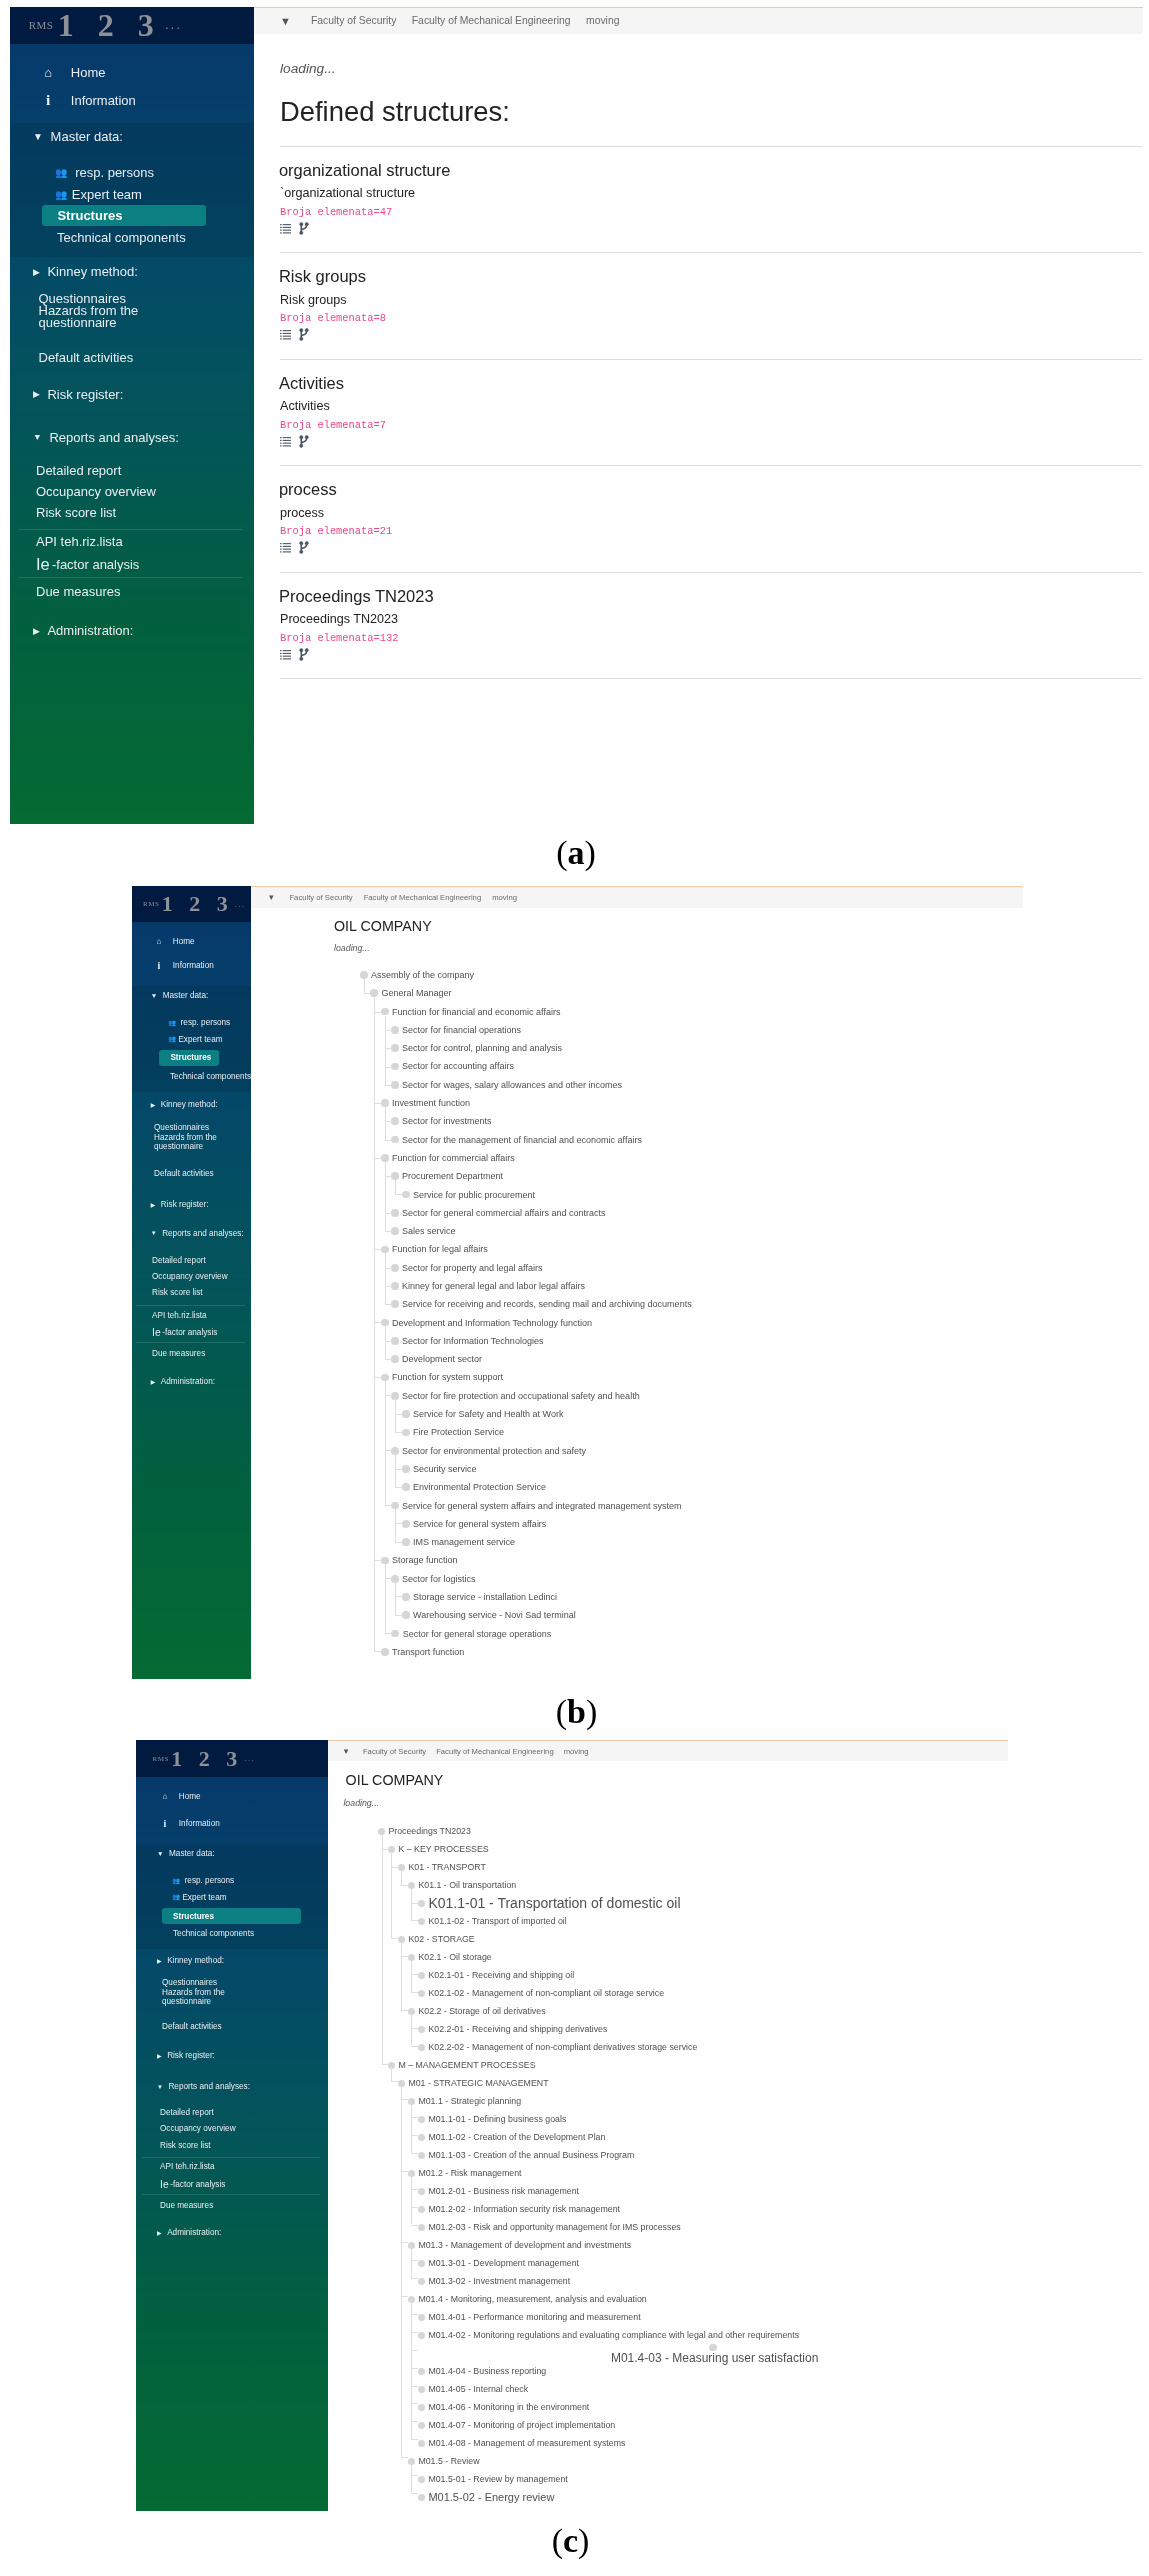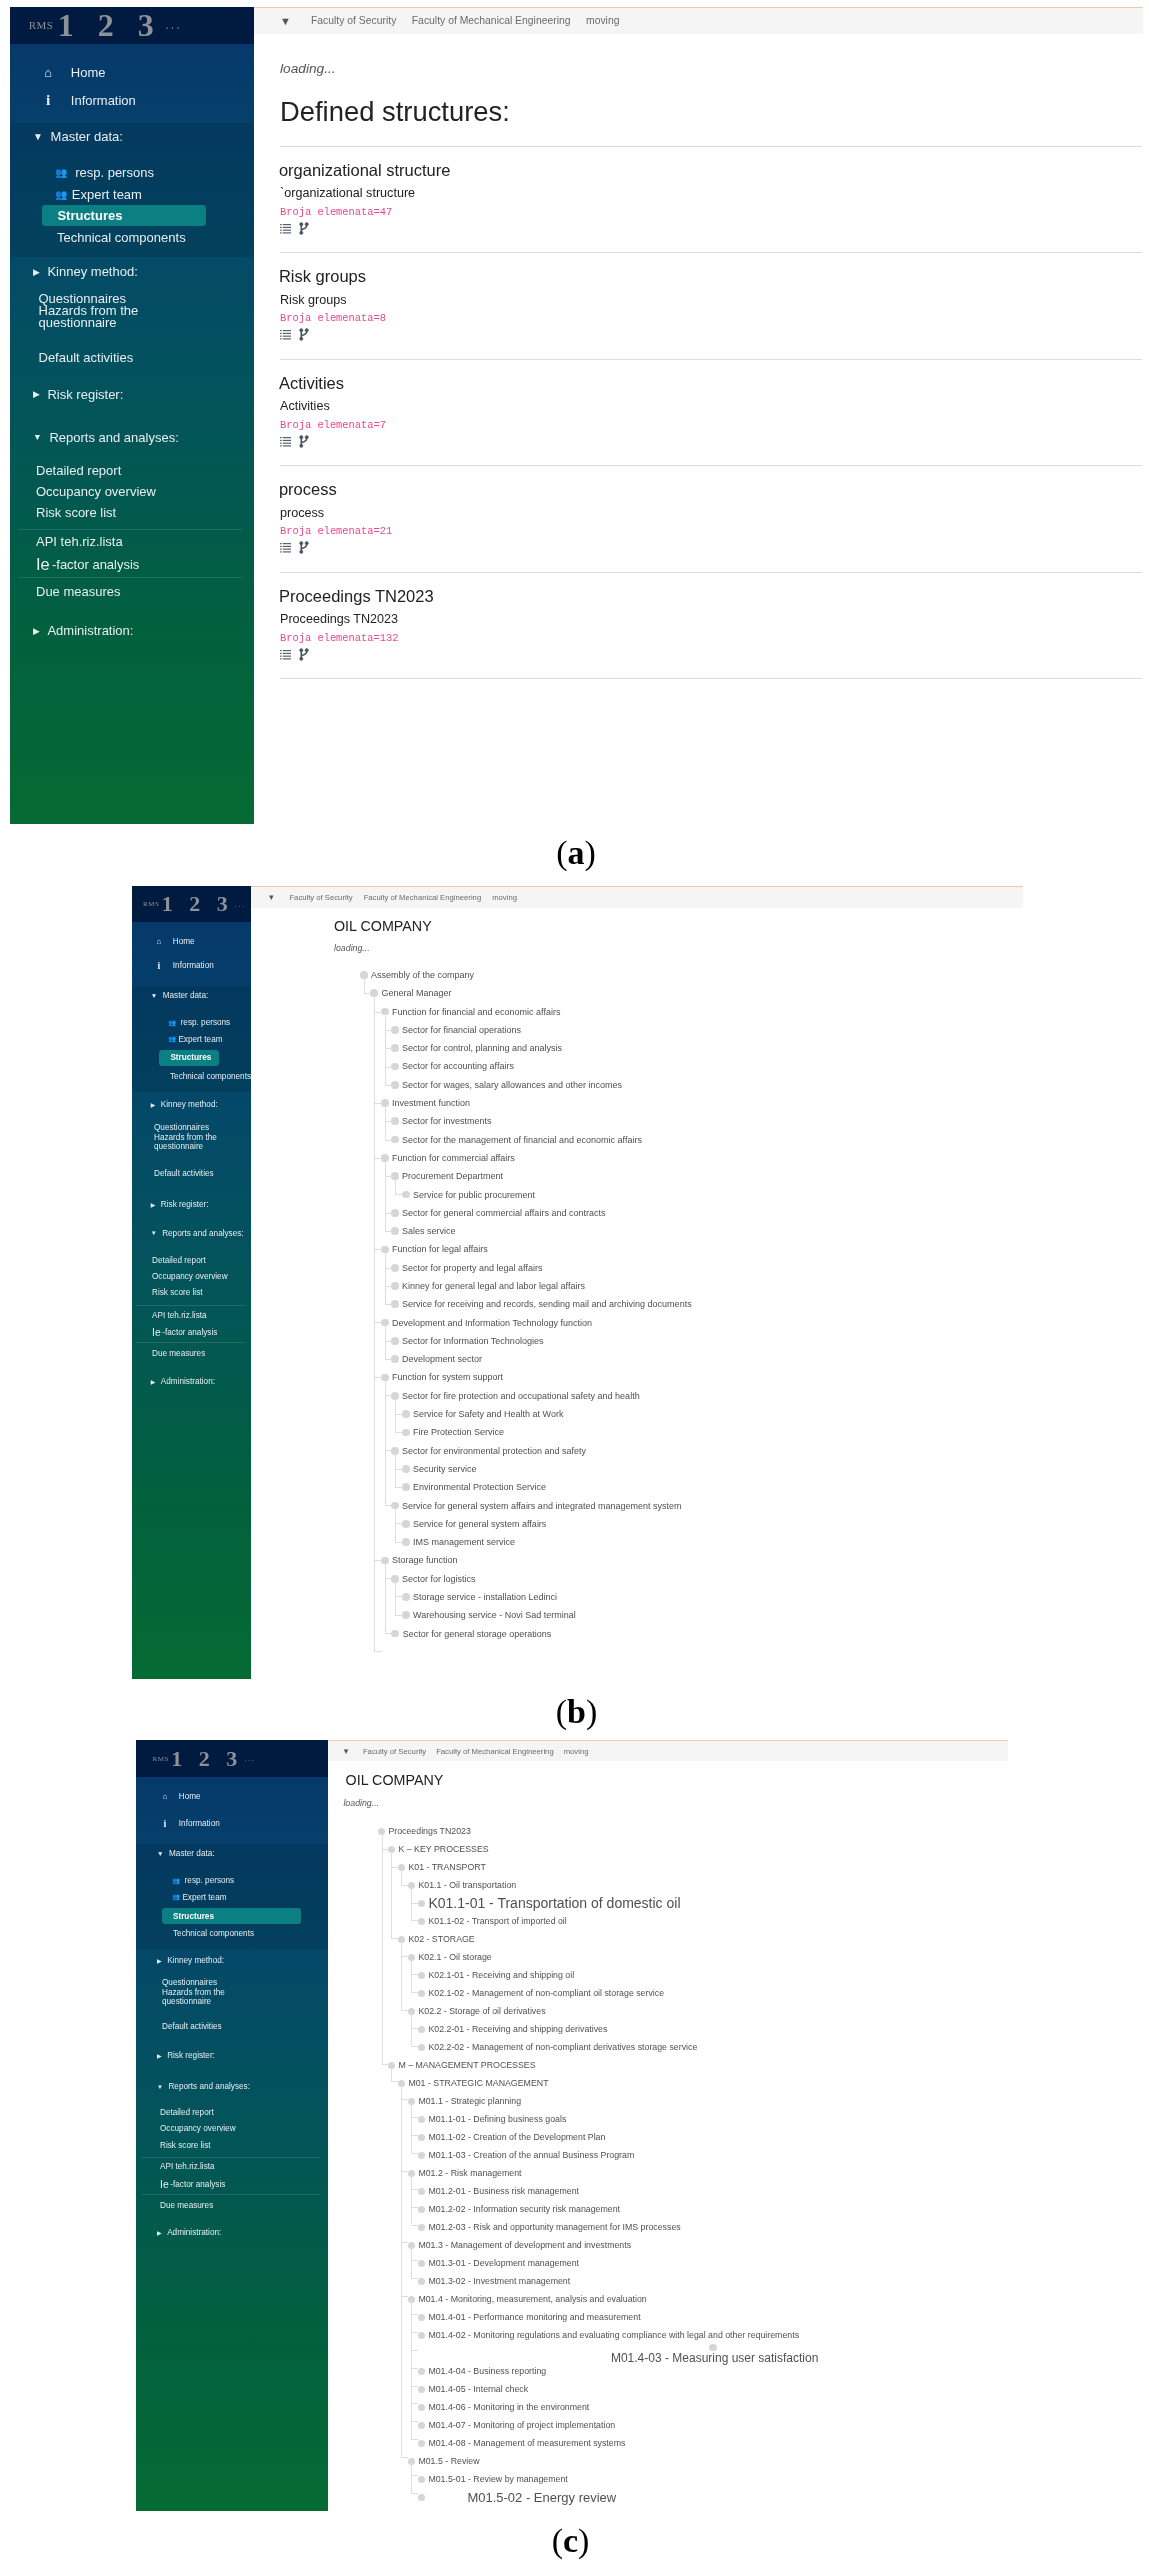--- a/index.html
+++ b/index.html
@@ -508,20 +508,24 @@
           <span class="dot" style="width:7.7px;height:7.7px;"></span>
           <span style="margin-left:3.3px;">Storage service - installation Ledinci</span>
         </div>
         <div class="tree-node" style="height: 18.3px; padding-left: 42px; font-size: 9px;">
           <span class="dot" style="width:7.7px;height:7.7px;"></span>
           <span style="margin-left:3.3px;">Warehousing service - Novi Sad terminal</span>
         </div>
         <div class="tree-node" style="height: 18.3px; padding-left: 31px; font-size: 9px;">
           <span class="dot" style="width:7.7px;height:7.7px;"></span>
           <span style="margin-left:4px;">Sector for general storage operations</span>
+        </div>
+        <div class="tree-node" style="height: 18.3px; padding-left: 21px; font-size: 9px;">
+          <span class="dot" style="width:7.7px;height:7.7px;"></span>
+          <span style="margin-left:3.3px;">Transport function</span>
         </div>
         <div class="tree-line" style="left: 3.8px; top: 13px; width: 1.1px; height: 14.4px;"></div>
         <div class="tree-line" style="left: 3.8px; top: 27.4px; width: 7.7px; height: 1.1px;"></div>
         <div class="tree-line" style="left: 14.3px; top: 31px; width: 1.1px; height: 14.4px;"></div>
         <div class="tree-line" style="left: 14.3px; top: 46px; width: 7.7px; height: 1.1px;"></div>
         <div class="tree-line" style="left: 25px; top: 50px; width: 1.1px; height: 14.4px;"></div>
         <div class="tree-line" style="left: 25px; top: 64px; width: 7.7px; height: 1.1px;"></div>
         <div class="tree-line" style="left: 25px; top: 50px; width: 1.1px; height: 33px;"></div>
         <div class="tree-line" style="left: 25px; top: 82px; width: 7.7px; height: 1.1px;"></div>
         <div class="tree-line" style="left: 25px; top: 50px; width: 1.1px; height: 51px;"></div>
@@ -829,21 +833,21 @@
           <span style="margin-left:3.3px;">M01.4-08 - Management of measurement systems</span>
         </div>
         <div class="tree-node" style="height: 18px; padding-left: 30px; font-size: 8.8px;">
           <span class="dot" style="width:7.1px;height:7.1px;"></span>
           <span style="margin-left:3.3px;">M01.5 - Review</span>
         </div>
         <div class="tree-node" style="height: 18px; padding-left: 40px; font-size: 8.8px;">
           <span class="dot" style="width:7.1px;height:7.1px;"></span>
           <span style="margin-left:3.3px;">M01.5-01 - Review by management</span>
         </div>
-        <div class="tree-node" style="height: 18px; padding-left: 40px; font-size: 13px; gap: 39px;">
+        <div class="tree-node" style="height: 18px; padding-left: 40px; font-size: 11px;">
           <span class="dot" style="width:7.1px;height:7.1px;"></span>
           <span style="margin-left:3.3px;">M01.5-02 - Energy review</span>
         </div>
         <div class="tree-line" style="left: 3.6px; top: 12.5px; width: 1.1px; height: 14.3px;"></div>
         <div class="tree-line" style="left: 3.6px; top: 27px; width: 7.4px; height: 1.1px;"></div>
         <div class="tree-line" style="left: 13.4px; top: 30px; width: 1.1px; height: 14.3px;"></div>
         <div class="tree-line" style="left: 13.4px; top: 45px; width: 7.4px; height: 1.1px;"></div>
         <div class="tree-line" style="left: 23px; top: 48px; width: 1.1px; height: 14.3px;"></div>
         <div class="tree-line" style="left: 23px; top: 63px; width: 7.4px; height: 1.1px;"></div>
         <div class="tree-line" style="left: 33px; top: 66px; width: 1.1px; height: 14.3px;"></div>

